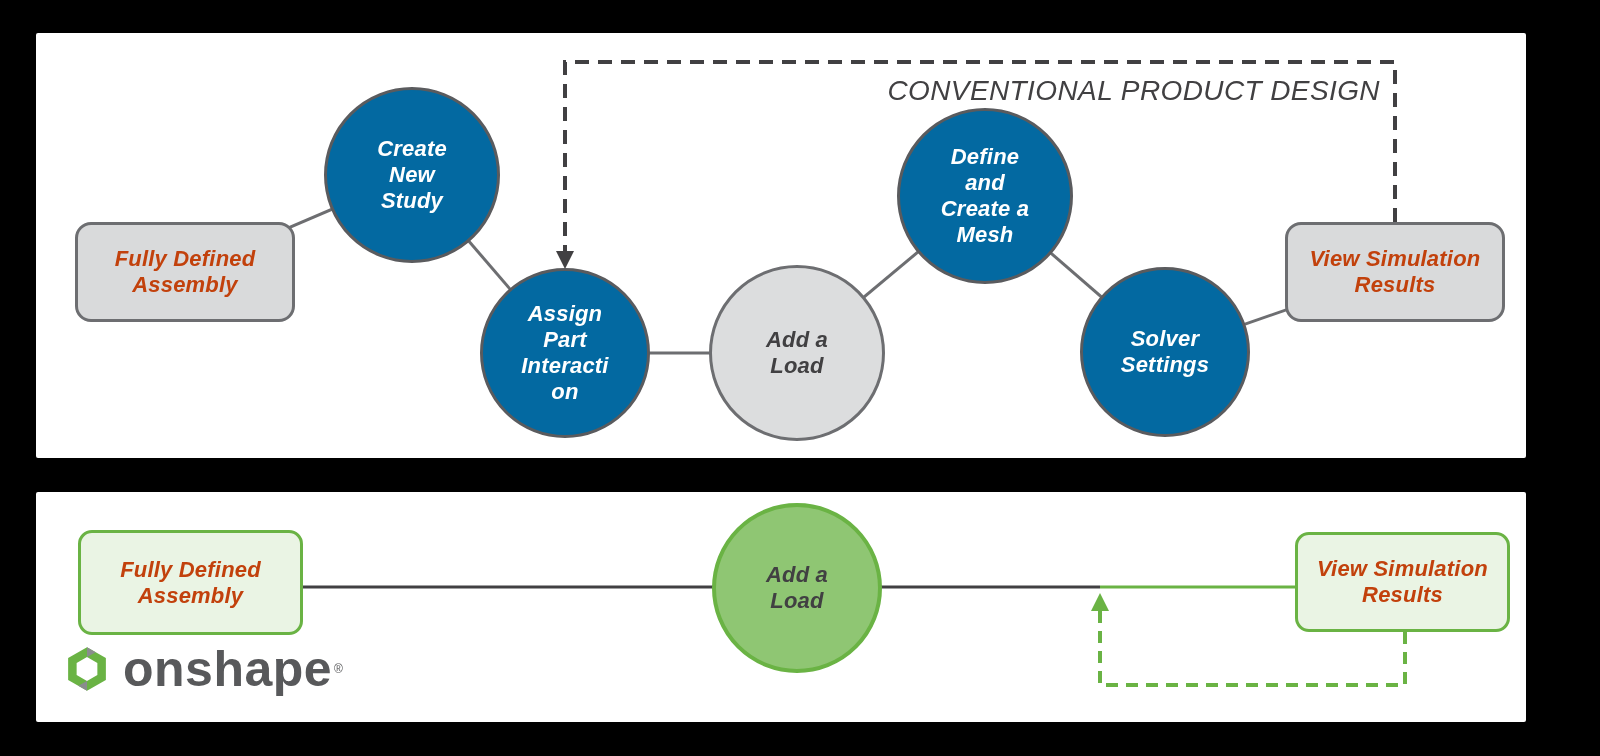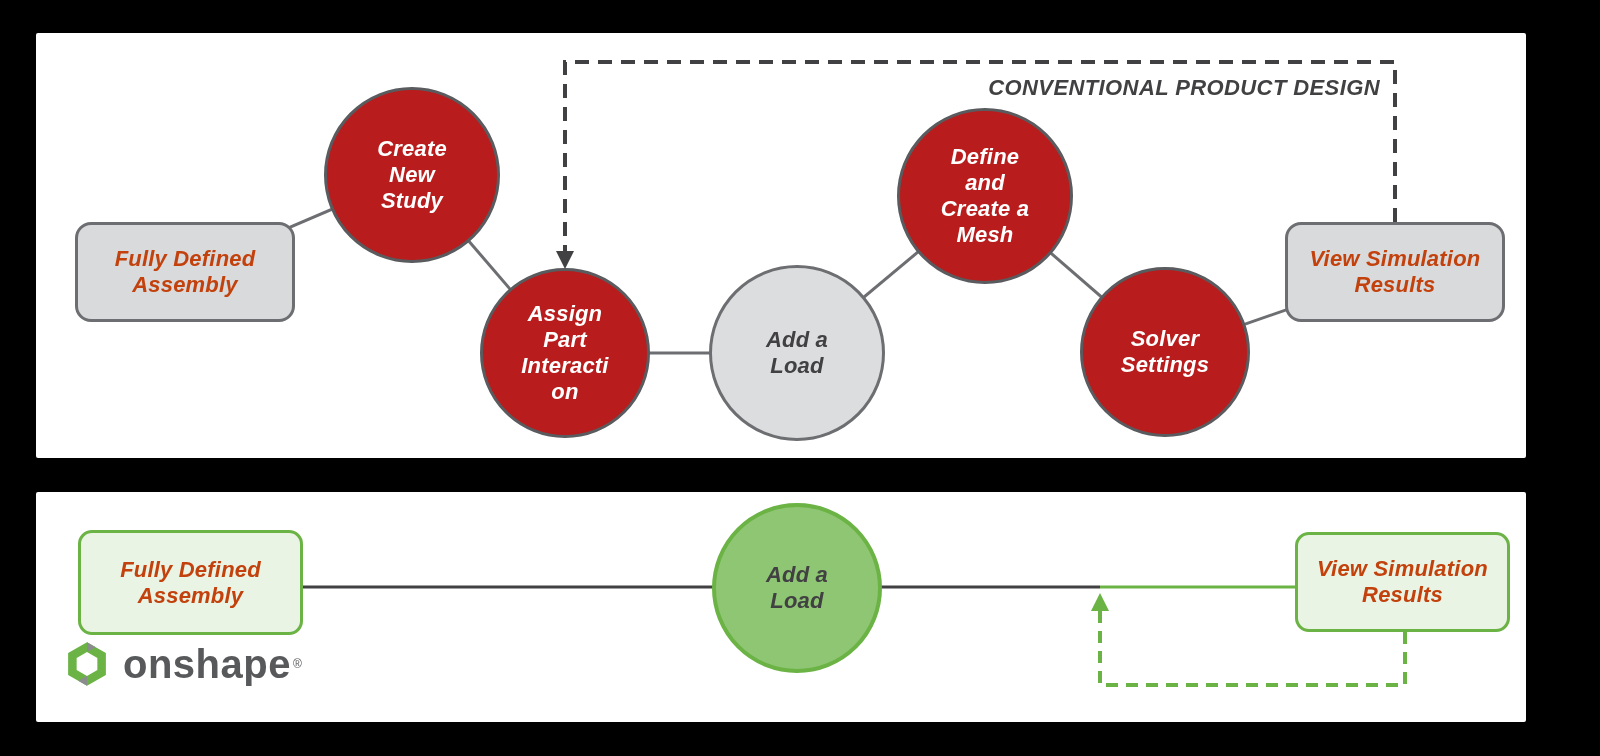--- a/index.html
+++ b/index.html
@@ -45,44 +45,44 @@
 
   .rect-node {
     background: #d9dadb;
     border: 3px solid #6d6e71;
     border-radius: 16px;
   }
   .circle-node {
     border-radius: 50%;
   }
   .circle-dark {
-    background: #b91c1c;
+    background: #0369a1;
     border: 3px solid #5a5b5e;
     color: #ffffff;
   }
   .circle-light {
     background: #dcddde;
     border: 3px solid #6d6e71;
     color: #414042;
   }
 
   
   #node-fda-top  { left: 39px;  top: 189px; width: 220px; height: 100px; }
   #node-cns      { left: 288px; top: 54px;  width: 176px; height: 176px; }
   #node-api      { left: 444px; top: 235px; width: 170px; height: 170px; }
   #node-aal-top  { left: 673px; top: 232px; width: 176px; height: 176px; }
   #node-dcm      { left: 861px; top: 75px;  width: 176px; height: 176px; }
   #node-ss       { left: 1044px;top: 234px; width: 170px; height: 170px; }
   #node-vsr-top  { left: 1249px;top: 189px; width: 220px; height: 100px; }
 
   .loop-label {
     position: absolute;
-    font-weight: bold;
+    font-weight: normal;
     font-style: italic;
-    font-size: 22px;
+    font-size: 28px;
     letter-spacing: 0.4px;
     white-space: nowrap;
   }
   #conventional-label {
     right: 146px;
     top: 42px;
     color: #414042;
   }
   #agile-label {
     right: 140px;
@@ -106,21 +106,21 @@
   #node-vsr-bottom { left: 1259px; top: 40px; width: 215px; height: 100px; }
 
   #onshape-logo {
     position: absolute;
     left: 27px;
     top: 148px;
     display: flex;
     align-items: center;
   }
   #onshape-wordmark {
-    font-size: 40px;
+    font-size: 50px;
     font-weight: 600;
     color: #58595b;
     letter-spacing: 0.5px;
     margin-left: 12px;
     font-style: normal;
   }
   #registered-mark {
     font-size: 12px;
     color: #58595b;
     vertical-align: super;

